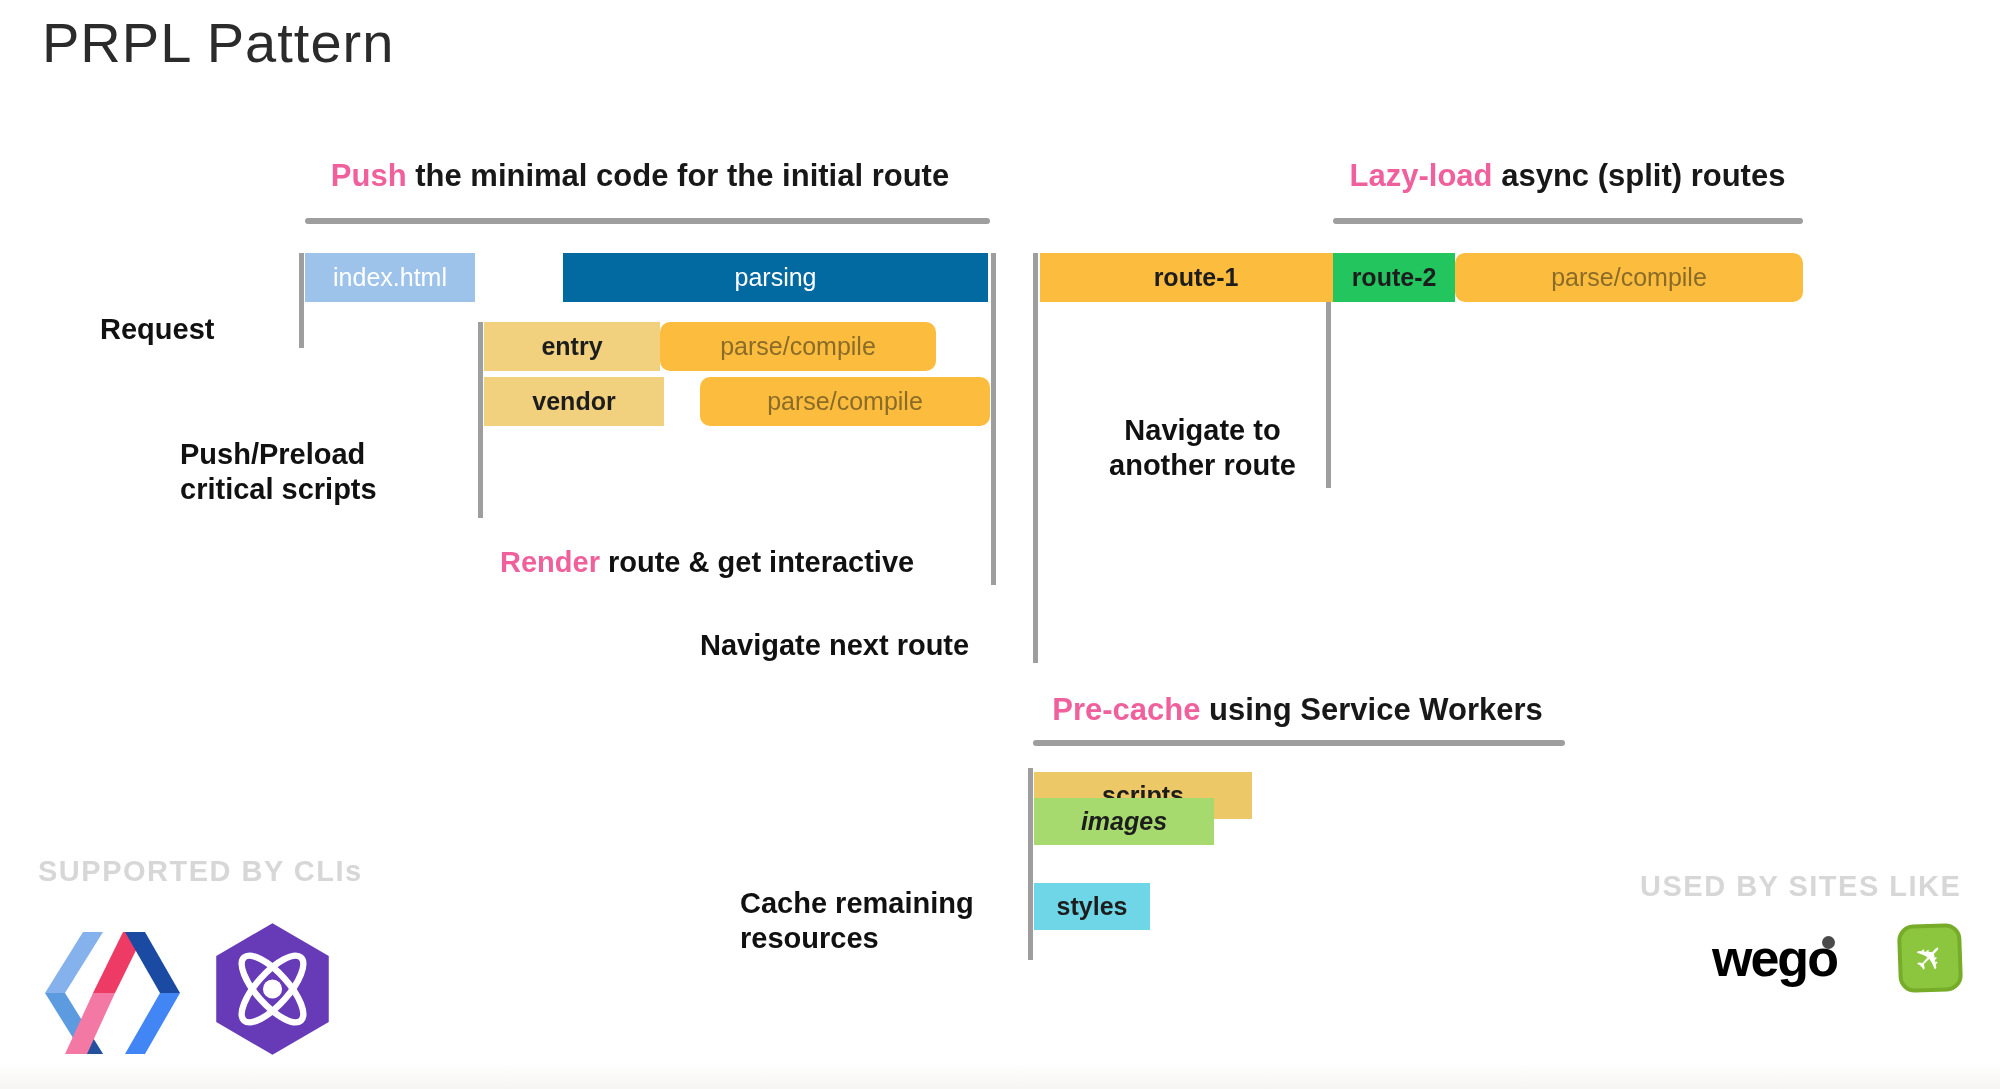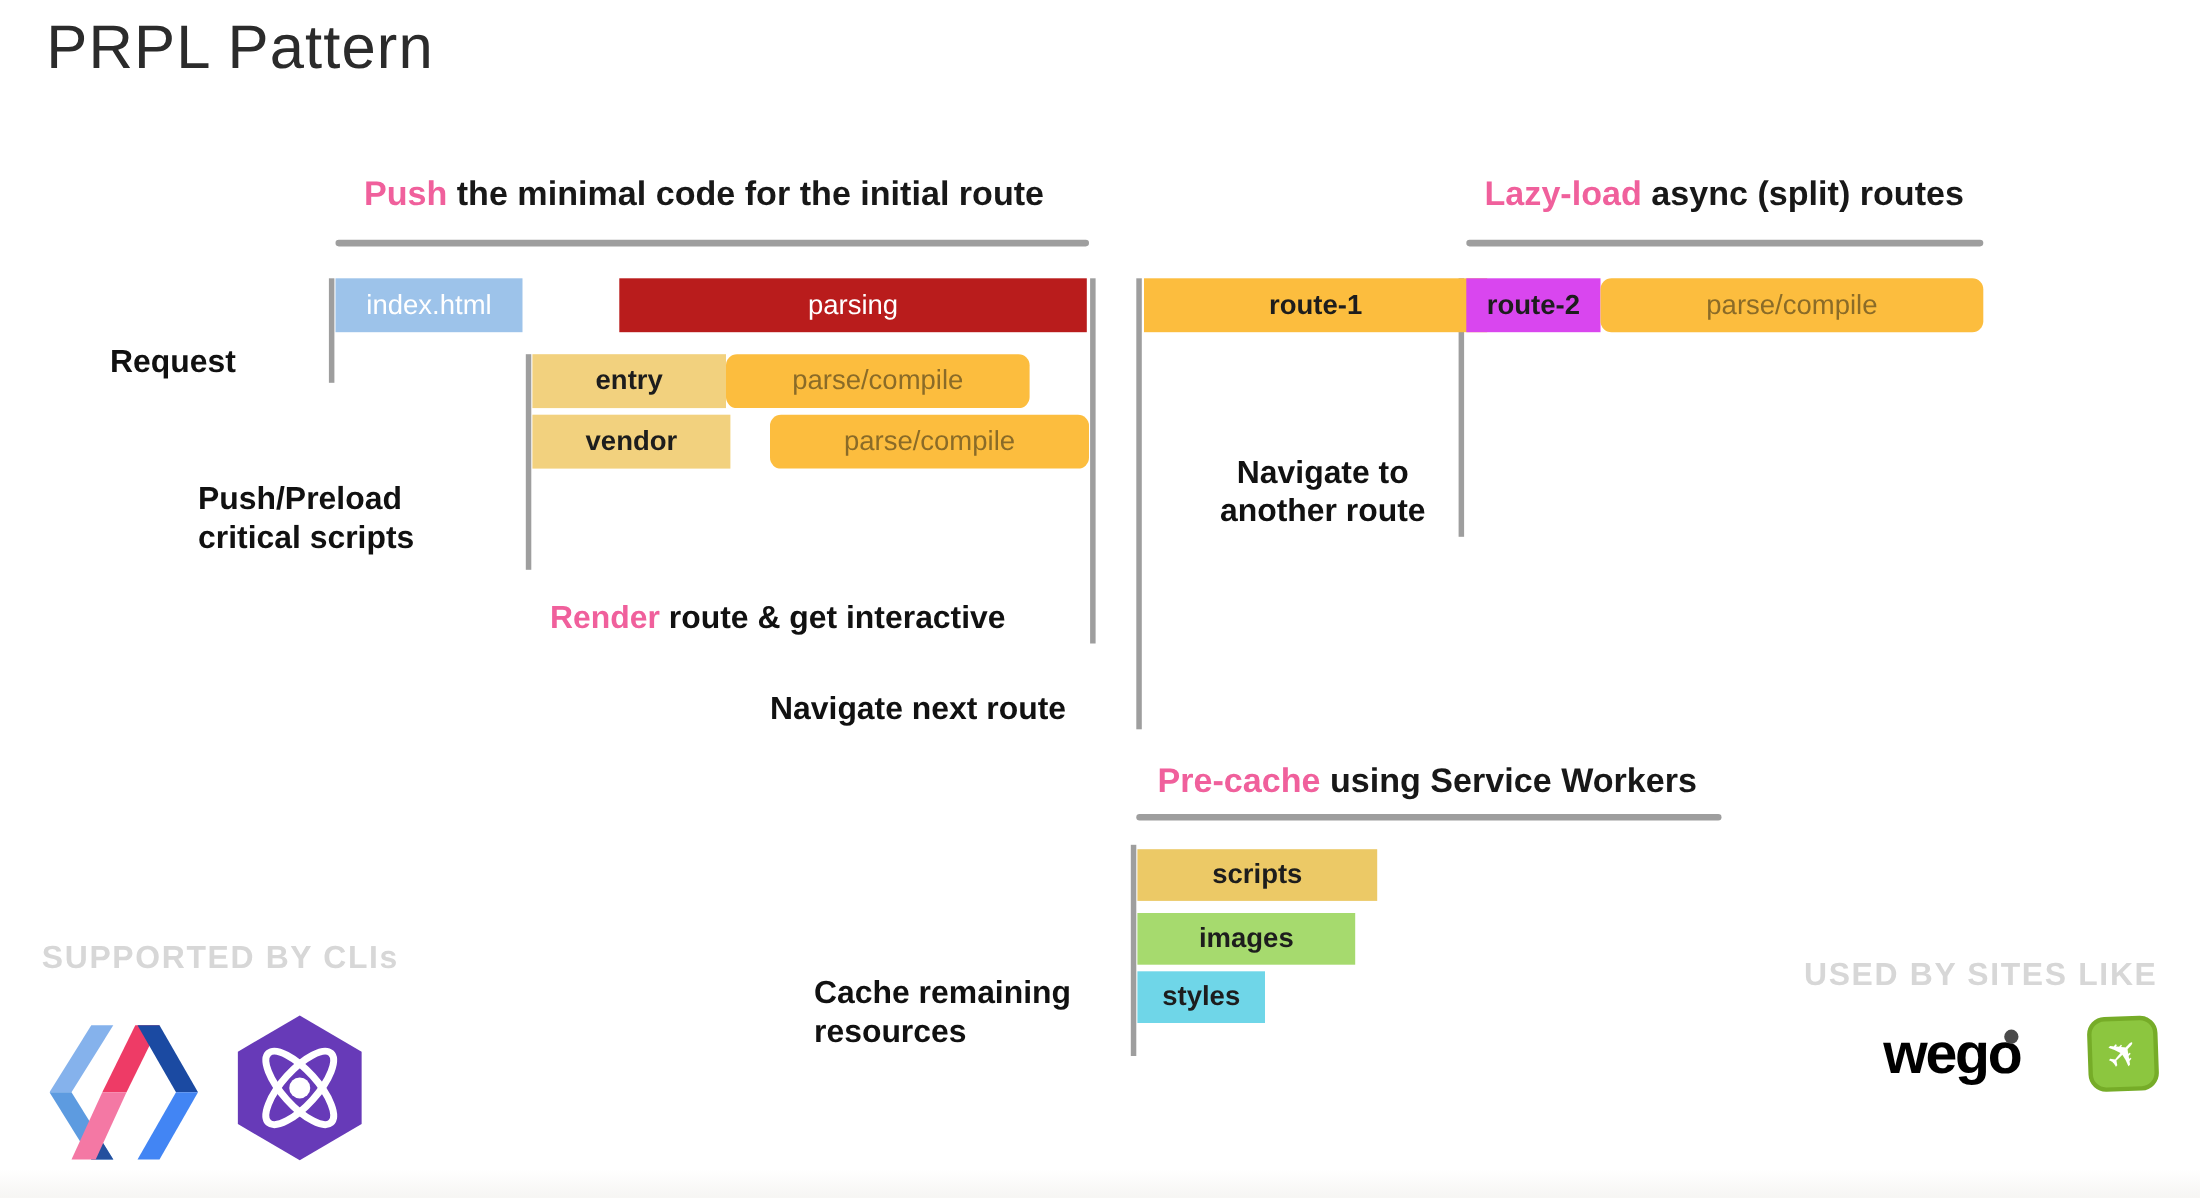--- a/index.html
+++ b/index.html
@@ -16,24 +16,24 @@
   .heading{position:absolute;font-size:31px;font-weight:bold;color:#181818;text-align:center;white-space:nowrap;}
   .heading .hl{color:#f0609c;}
   .underline{position:absolute;height:6px;background:#9e9e9e;border-radius:3px;}
   .vline{position:absolute;width:5px;background:#9e9e9e;}
   .bar{
     position:absolute;height:49px;display:flex;align-items:center;justify-content:center;
     font-size:25px;font-weight:bold;color:#1d1d1d;white-space:nowrap;
   }
   .bar.thin{height:47px;}
   .blue-light{background:#9dc3ea;color:#ffffff;font-weight:normal;}
-  .blue{background:#b91c1c;color:#ffffff;font-weight:normal;}
+  .blue{background:#0369a1;color:#ffffff;font-weight:normal;}
   .gold{background:#fcbd3e;}
   .tan{background:#f2d17e;}
-  .tan2{background:#d946ef;}
+  .tan2{background:#22c55e;}
   .sand{background:#ecc966;}
   .green{background:#a6da6e;}
   .cyan{background:#6fd6e8;}
   .parse{color:#8a6b28;font-weight:normal;border-radius:10px;}
   .biglabel{
     position:absolute;font-size:29px;font-weight:bold;color:#111111;
     line-height:1.22;white-space:nowrap;
   }
   .biglabel .hl{color:#f0609c;}
   .center{text-align:center;}
@@ -83,21 +83,21 @@
   <div class="bar tan2" style="left:1333px;top:253px;width:122px;">route-2</div>
   <div class="bar gold parse" style="left:1455px;top:253px;width:348px;">parse/compile</div>
 
   <div class="bar tan" style="left:484px;top:322px;width:176px;">entry</div>
   <div class="bar gold parse" style="left:660px;top:322px;width:276px;">parse/compile</div>
 
   <div class="bar tan" style="left:484px;top:377px;width:180px;">vendor</div>
   <div class="bar gold parse" style="left:700px;top:377px;width:290px;">parse/compile</div>
 
   <div class="bar thin sand" style="left:1034px;top:772px;width:218px;">scripts</div>
-  <div class="bar thin green" style="left:1034px;top:830px;width:198px;">images</div>
+  <div class="bar thin green" style="left:1034px;top:798px;width:180px;font-style:italic;">images</div>
   <div class="bar thin cyan" style="left:1034px;top:883px;width:116px;">styles</div>
 
   <div class="biglabel" style="left:100px;top:312px;width:187px;">Request</div>
 
   <div class="biglabel" style="left:180px;top:437px;width:282px;">
     <div>Push/Preload</div>
     <div>critical scripts</div>
   </div>
 
   <div class="biglabel" style="left:500px;top:545px;width:478px;">

